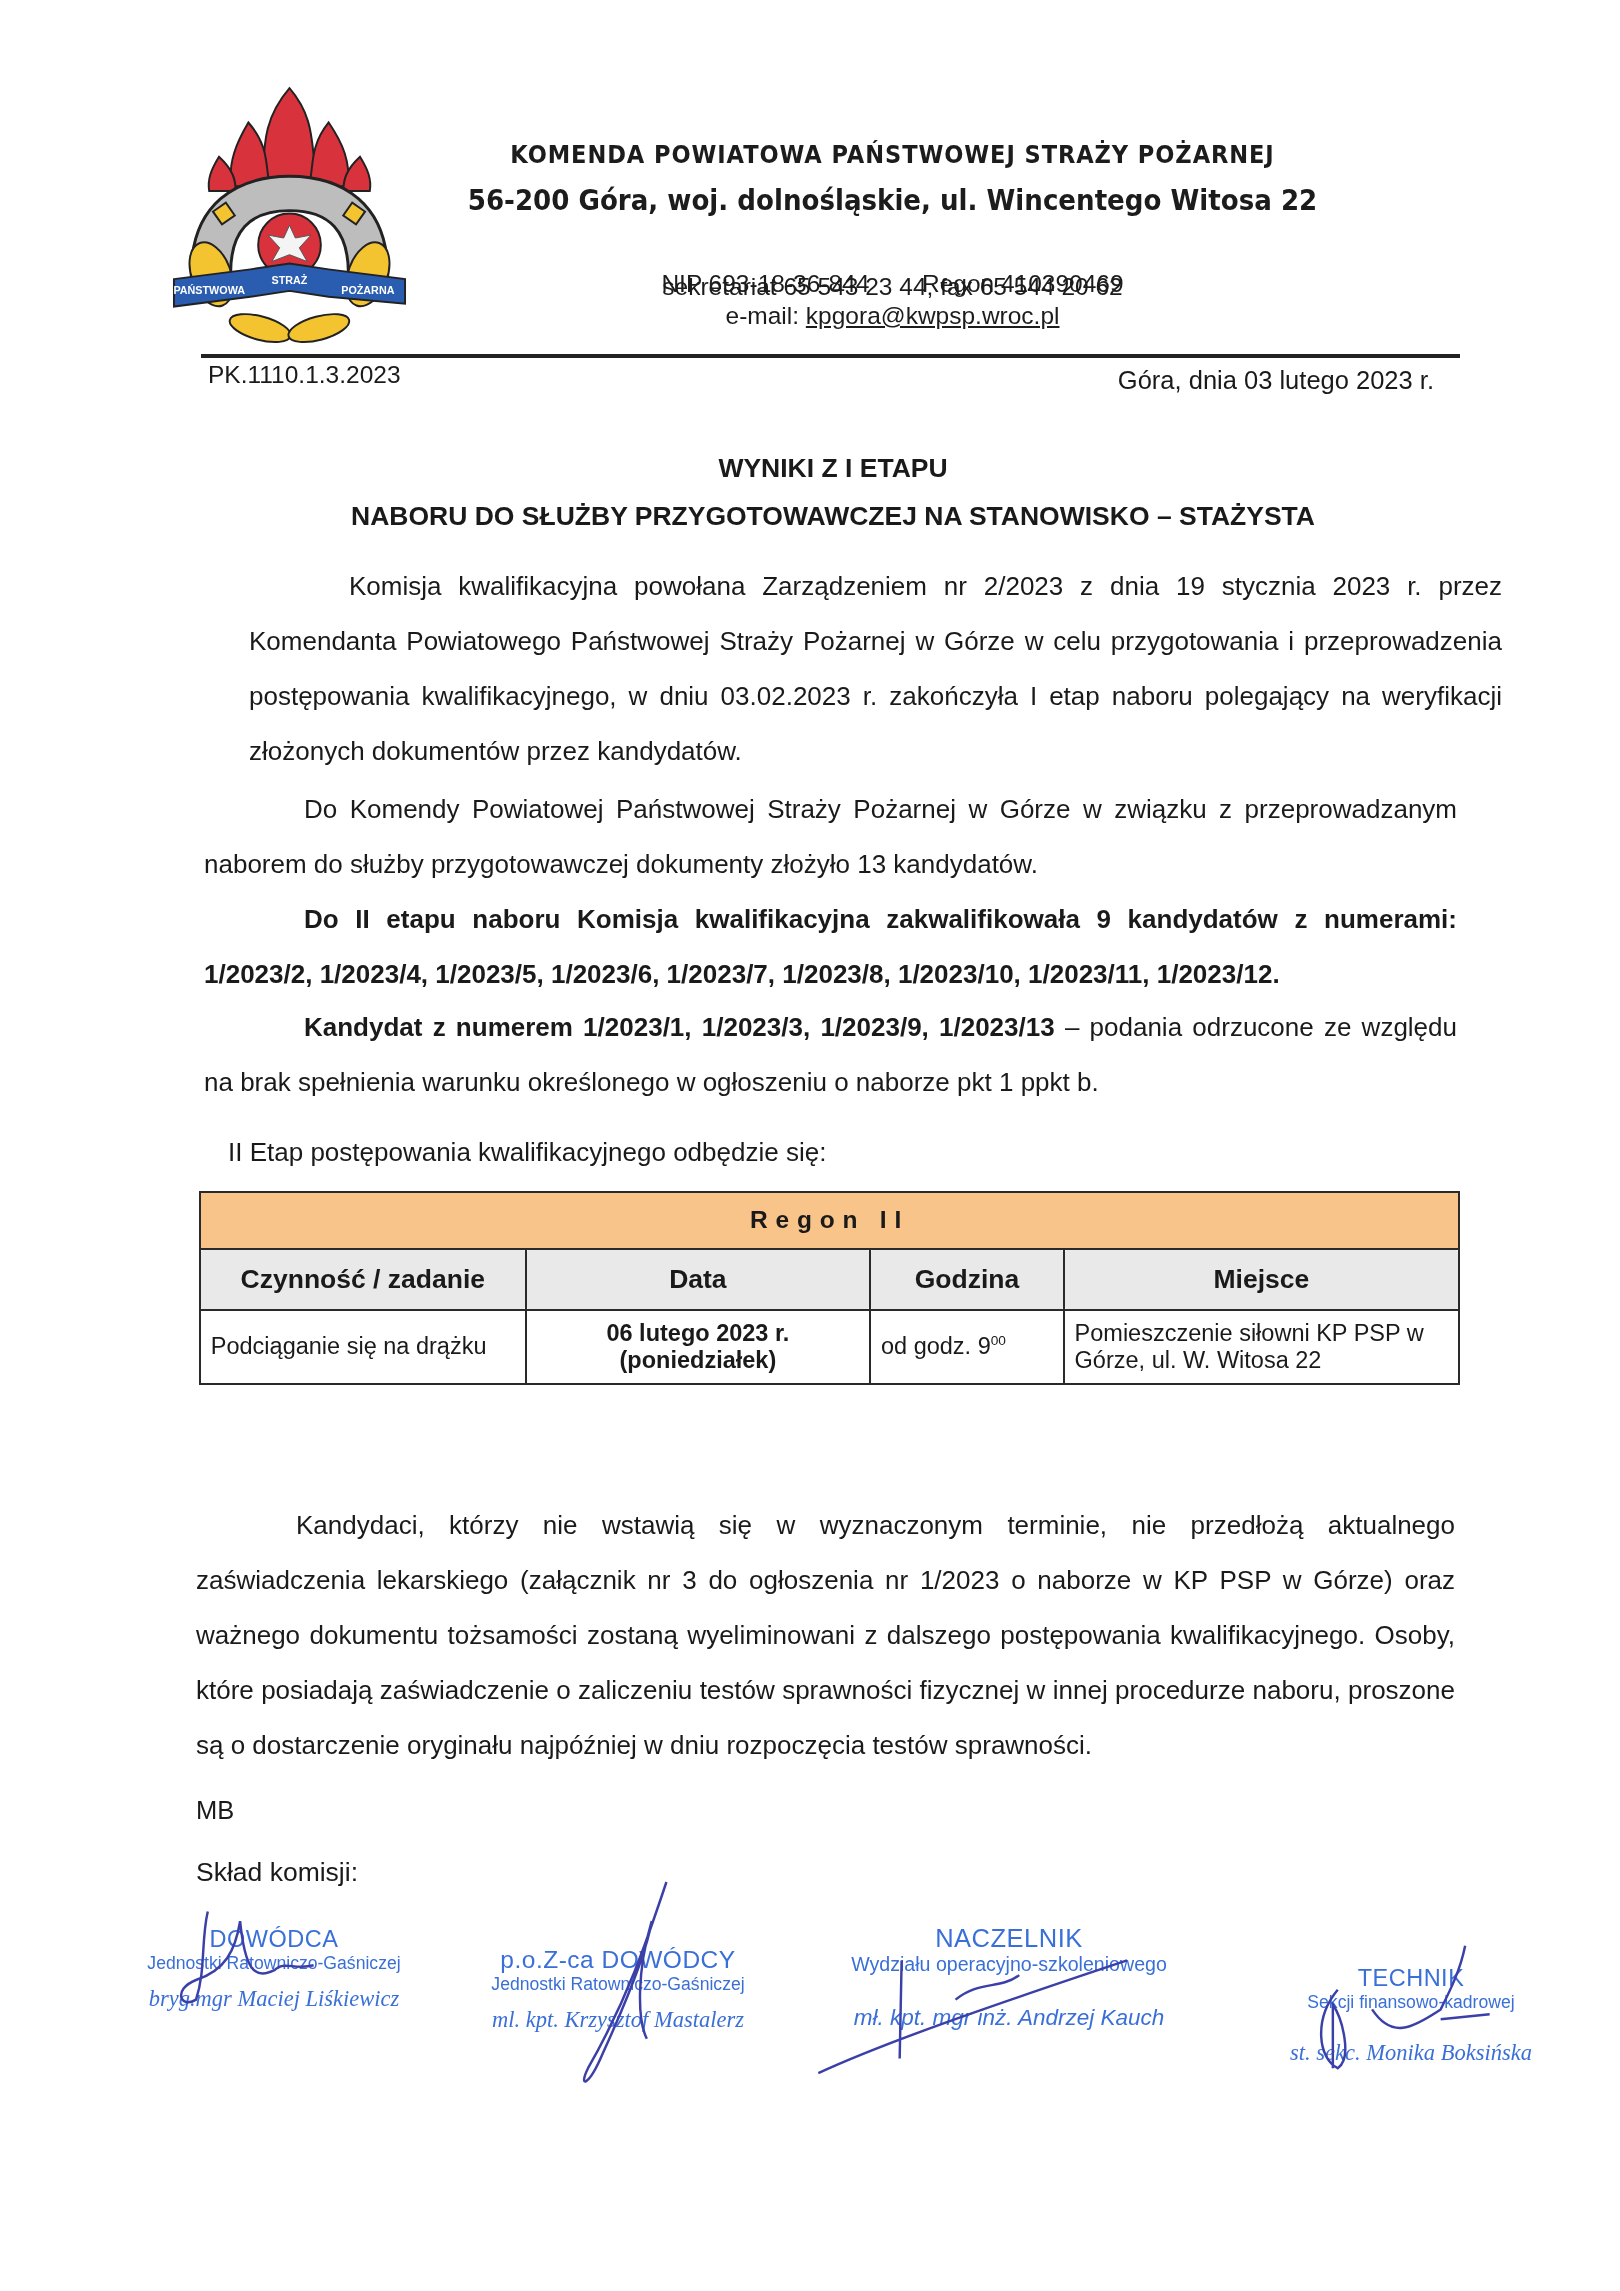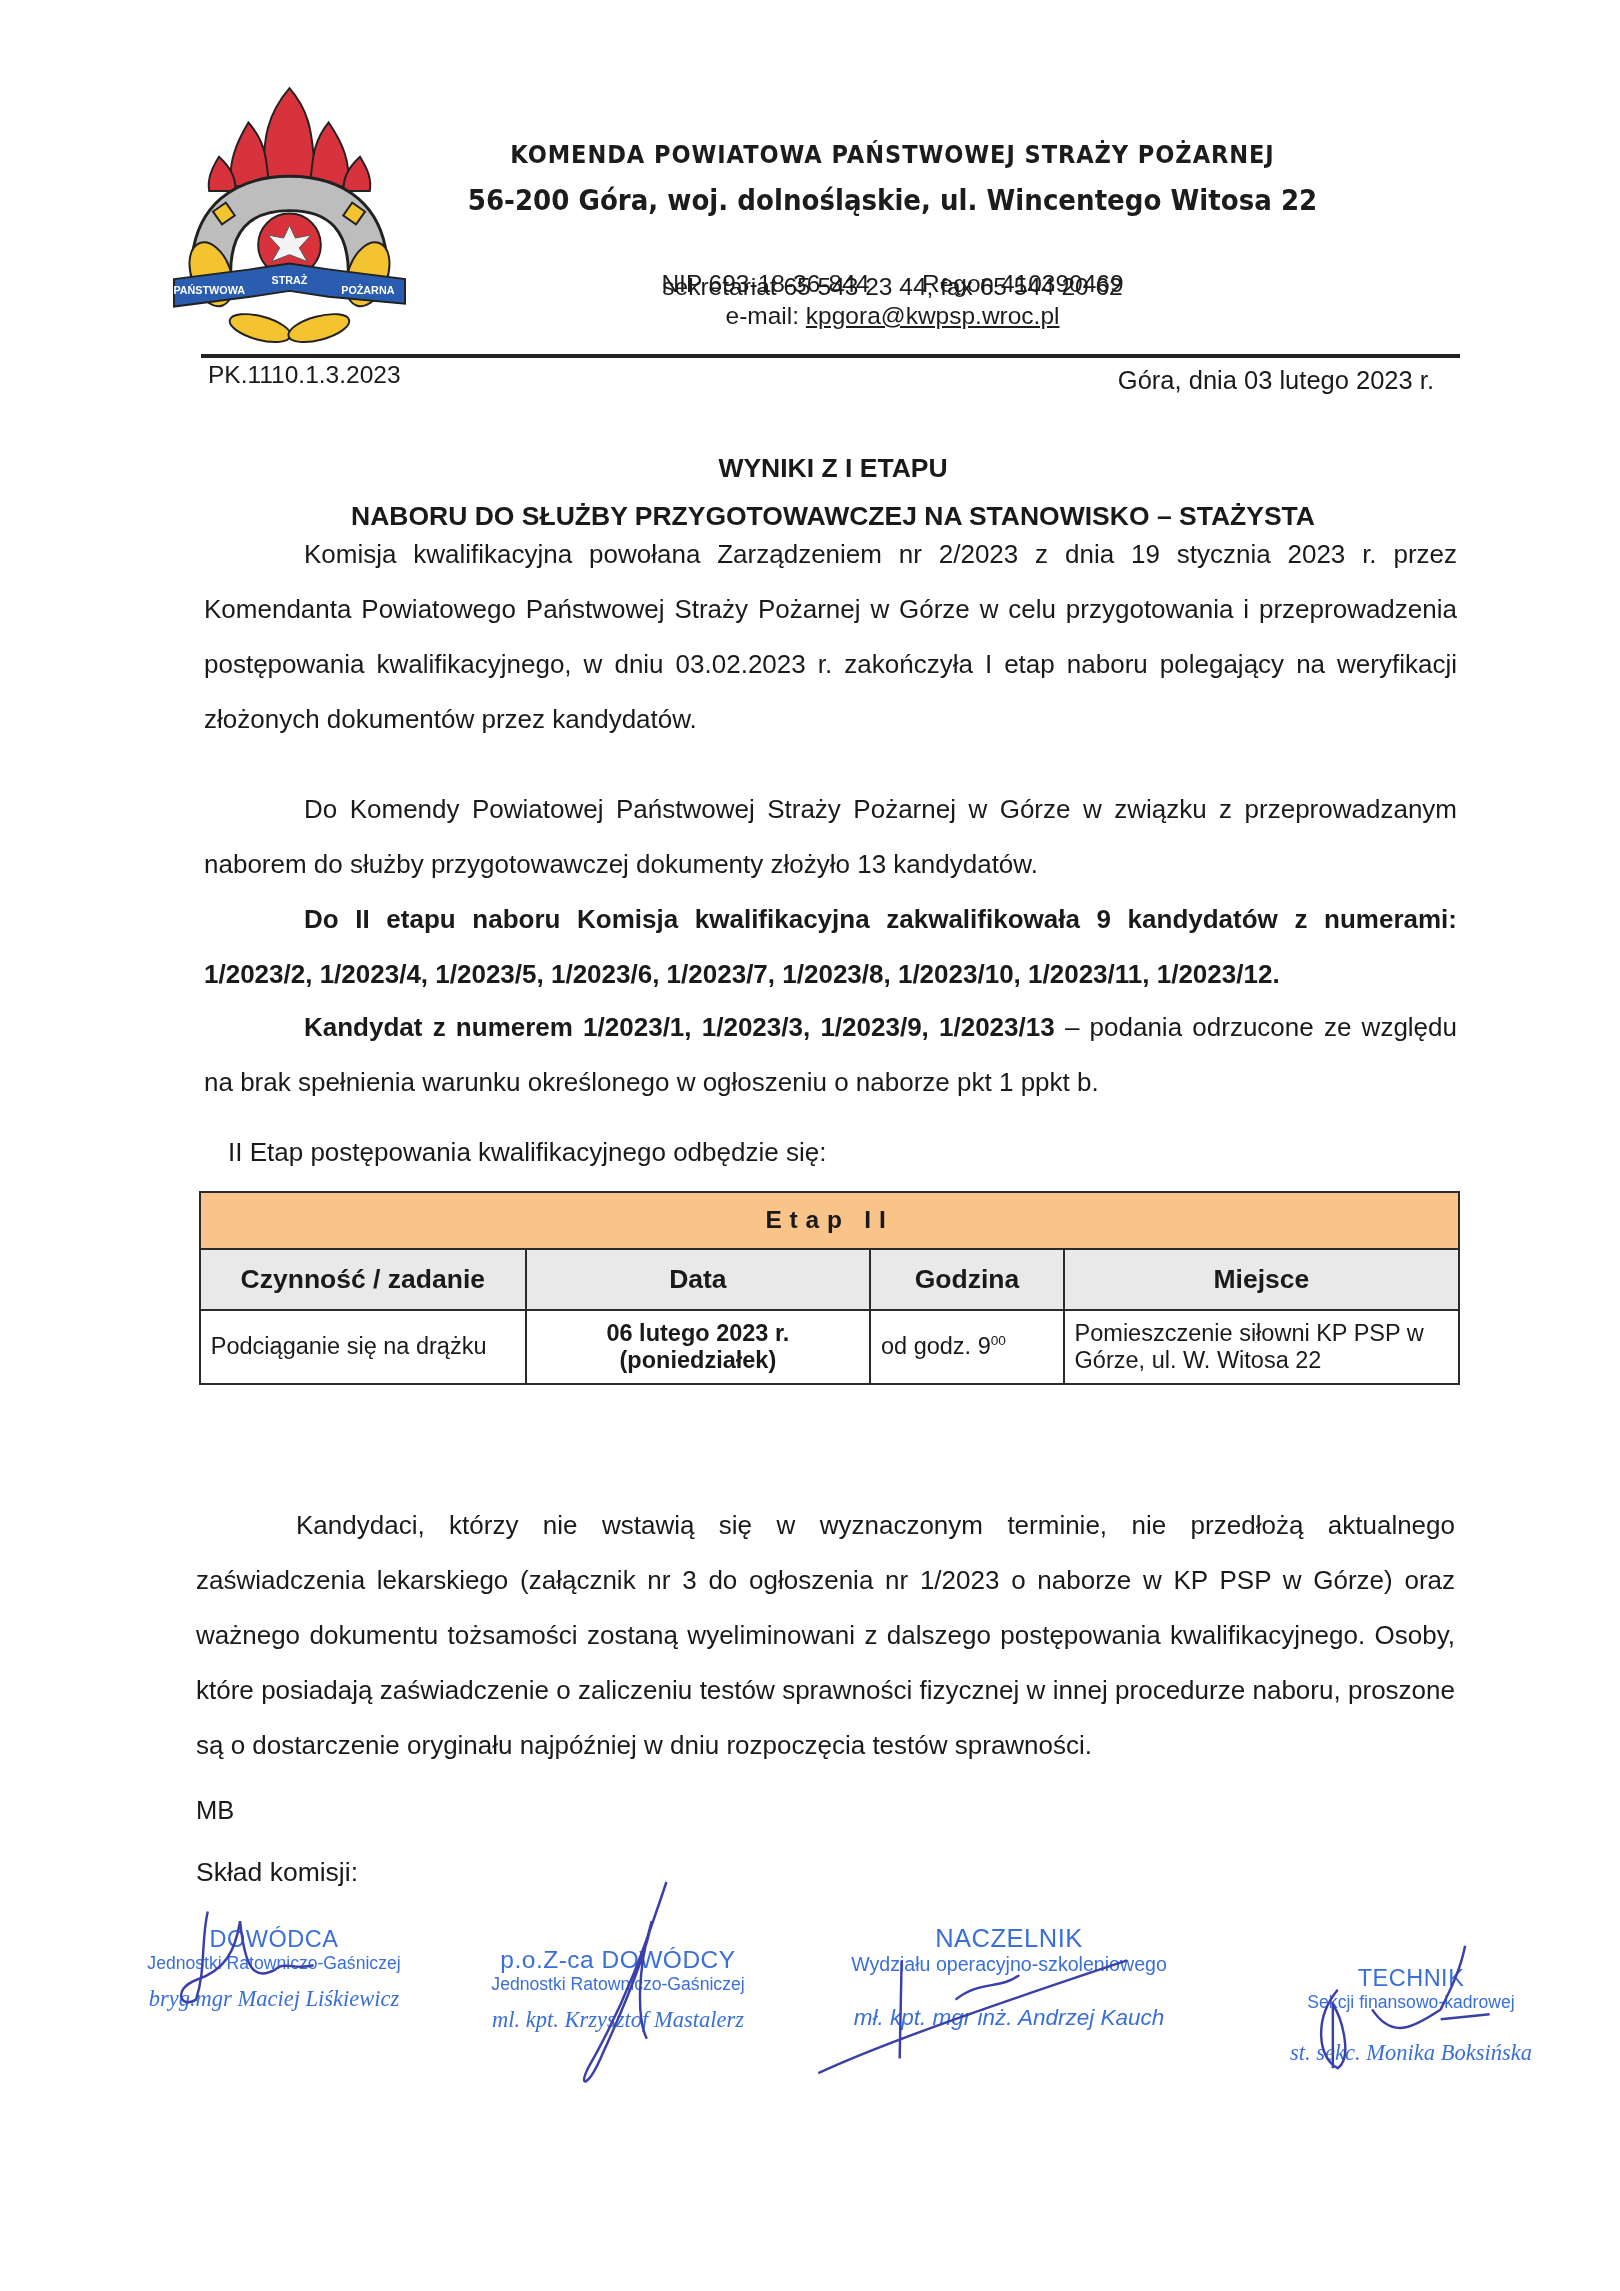--- a/index.html
+++ b/index.html
@@ -21,21 +21,21 @@
   .ref { left:208px; top:361px; font-size:24.5px; }
   .date { right:186px; top:366px; font-size:25.5px; }
 
   .title { left:196px; width:1274px; text-align:center; font-weight:bold; font-size:26.5px; }
   .t1 { top:453px; }
   .t2 { top:501px; }
 
   .p { left:204px; width:1253px; font-size:26px; line-height:55px; text-align:justify; }
   .p .ind { display:inline-block; width:100px; }
   .p.bold { font-weight:bold; }
-  .p1 { top:527px; }
+  .p1 { top:559px;margin-left:45px; }
   .p2 { top:782px; }
   .p3 { top:892px; }
   .p4 { top:1000px; }
   .p5 { top:1125px;margin-left:24px; }
 
   
   .tbl { left:199px; top:1191px; width:1261px; border-collapse:collapse; font-size:23.5px; }
   .tbl td, .tbl th { border:2px solid #2a2a2a; padding:3.9px 9.8px; vertical-align:middle; }
   .tbl { border:2.9px solid #222; }
   .tbl .band { background:#f8c48a; height:47px; text-align:center; font-weight:bold; letter-spacing:7.8px; font-size:24.5px; }
@@ -124,21 +124,21 @@
 
 <div class="abs p p1"><span class="ind"></span><span>Komisja kwalifikacyjna powołana Zarządzeniem nr 2/2023 z dnia 19 stycznia 2023 r.  przez Komendanta Powiatowego Państwowej Straży Pożarnej w Górze w celu przygotowania i przeprowadzenia postępowania kwalifikacyjnego, w dniu 03.02.2023 r. zakończyła I etap naboru polegający na weryfikacji złożonych dokumentów przez kandydatów.</span></div>
 <div class="abs p p2"><span class="ind"></span><span>Do Komendy Powiatowej Państwowej Straży Pożarnej w Górze w związku  z przeprowadzanym naborem do służby przygotowawczej dokumenty złożyło 13 kandydatów.</span></div>
 <div class="abs p p3 bold"><span class="ind"></span><span>Do II etapu naboru Komisja kwalifikacyjna zakwalifikowała 9 kandydatów  z numerami: 1/2023/2, 1/2023/4, 1/2023/5, 1/2023/6, 1/2023/7, 1/2023/8, 1/2023/10, 1/2023/11, 1/2023/12.</span></div>
 <div class="abs p p4"><span class="ind"></span><b>Kandydat z numerem 1/2023/1, 1/2023/3, 1/2023/9, 1/2023/13</b><span> – podania odrzucone ze względu na brak spełnienia warunku określonego w ogłoszeniu o naborze pkt 1 ppkt b.</span></div>
 <div class="abs p p5">II Etap postępowania kwalifikacyjnego odbędzie się:</div>
 
 <table class="abs tbl">
   <tbody>
       <tr>
-        <td colspan="4" class="band">Etap II</td>
+        <td colspan="4" class="band">Regon II</td>
       </tr>
   <tr>
     <td class="colh c-task">Czynność / zadanie</td>
     <td class="colh c-date">Data</td>
     <td class="colh c-hour">Godzina</td>
     <td class="colh c-place">Miejsce</td>
   </tr>
   <tr class="r1">
     <td class="c-task">Podciąganie się na drążku</td>
     <td class="c-date">

